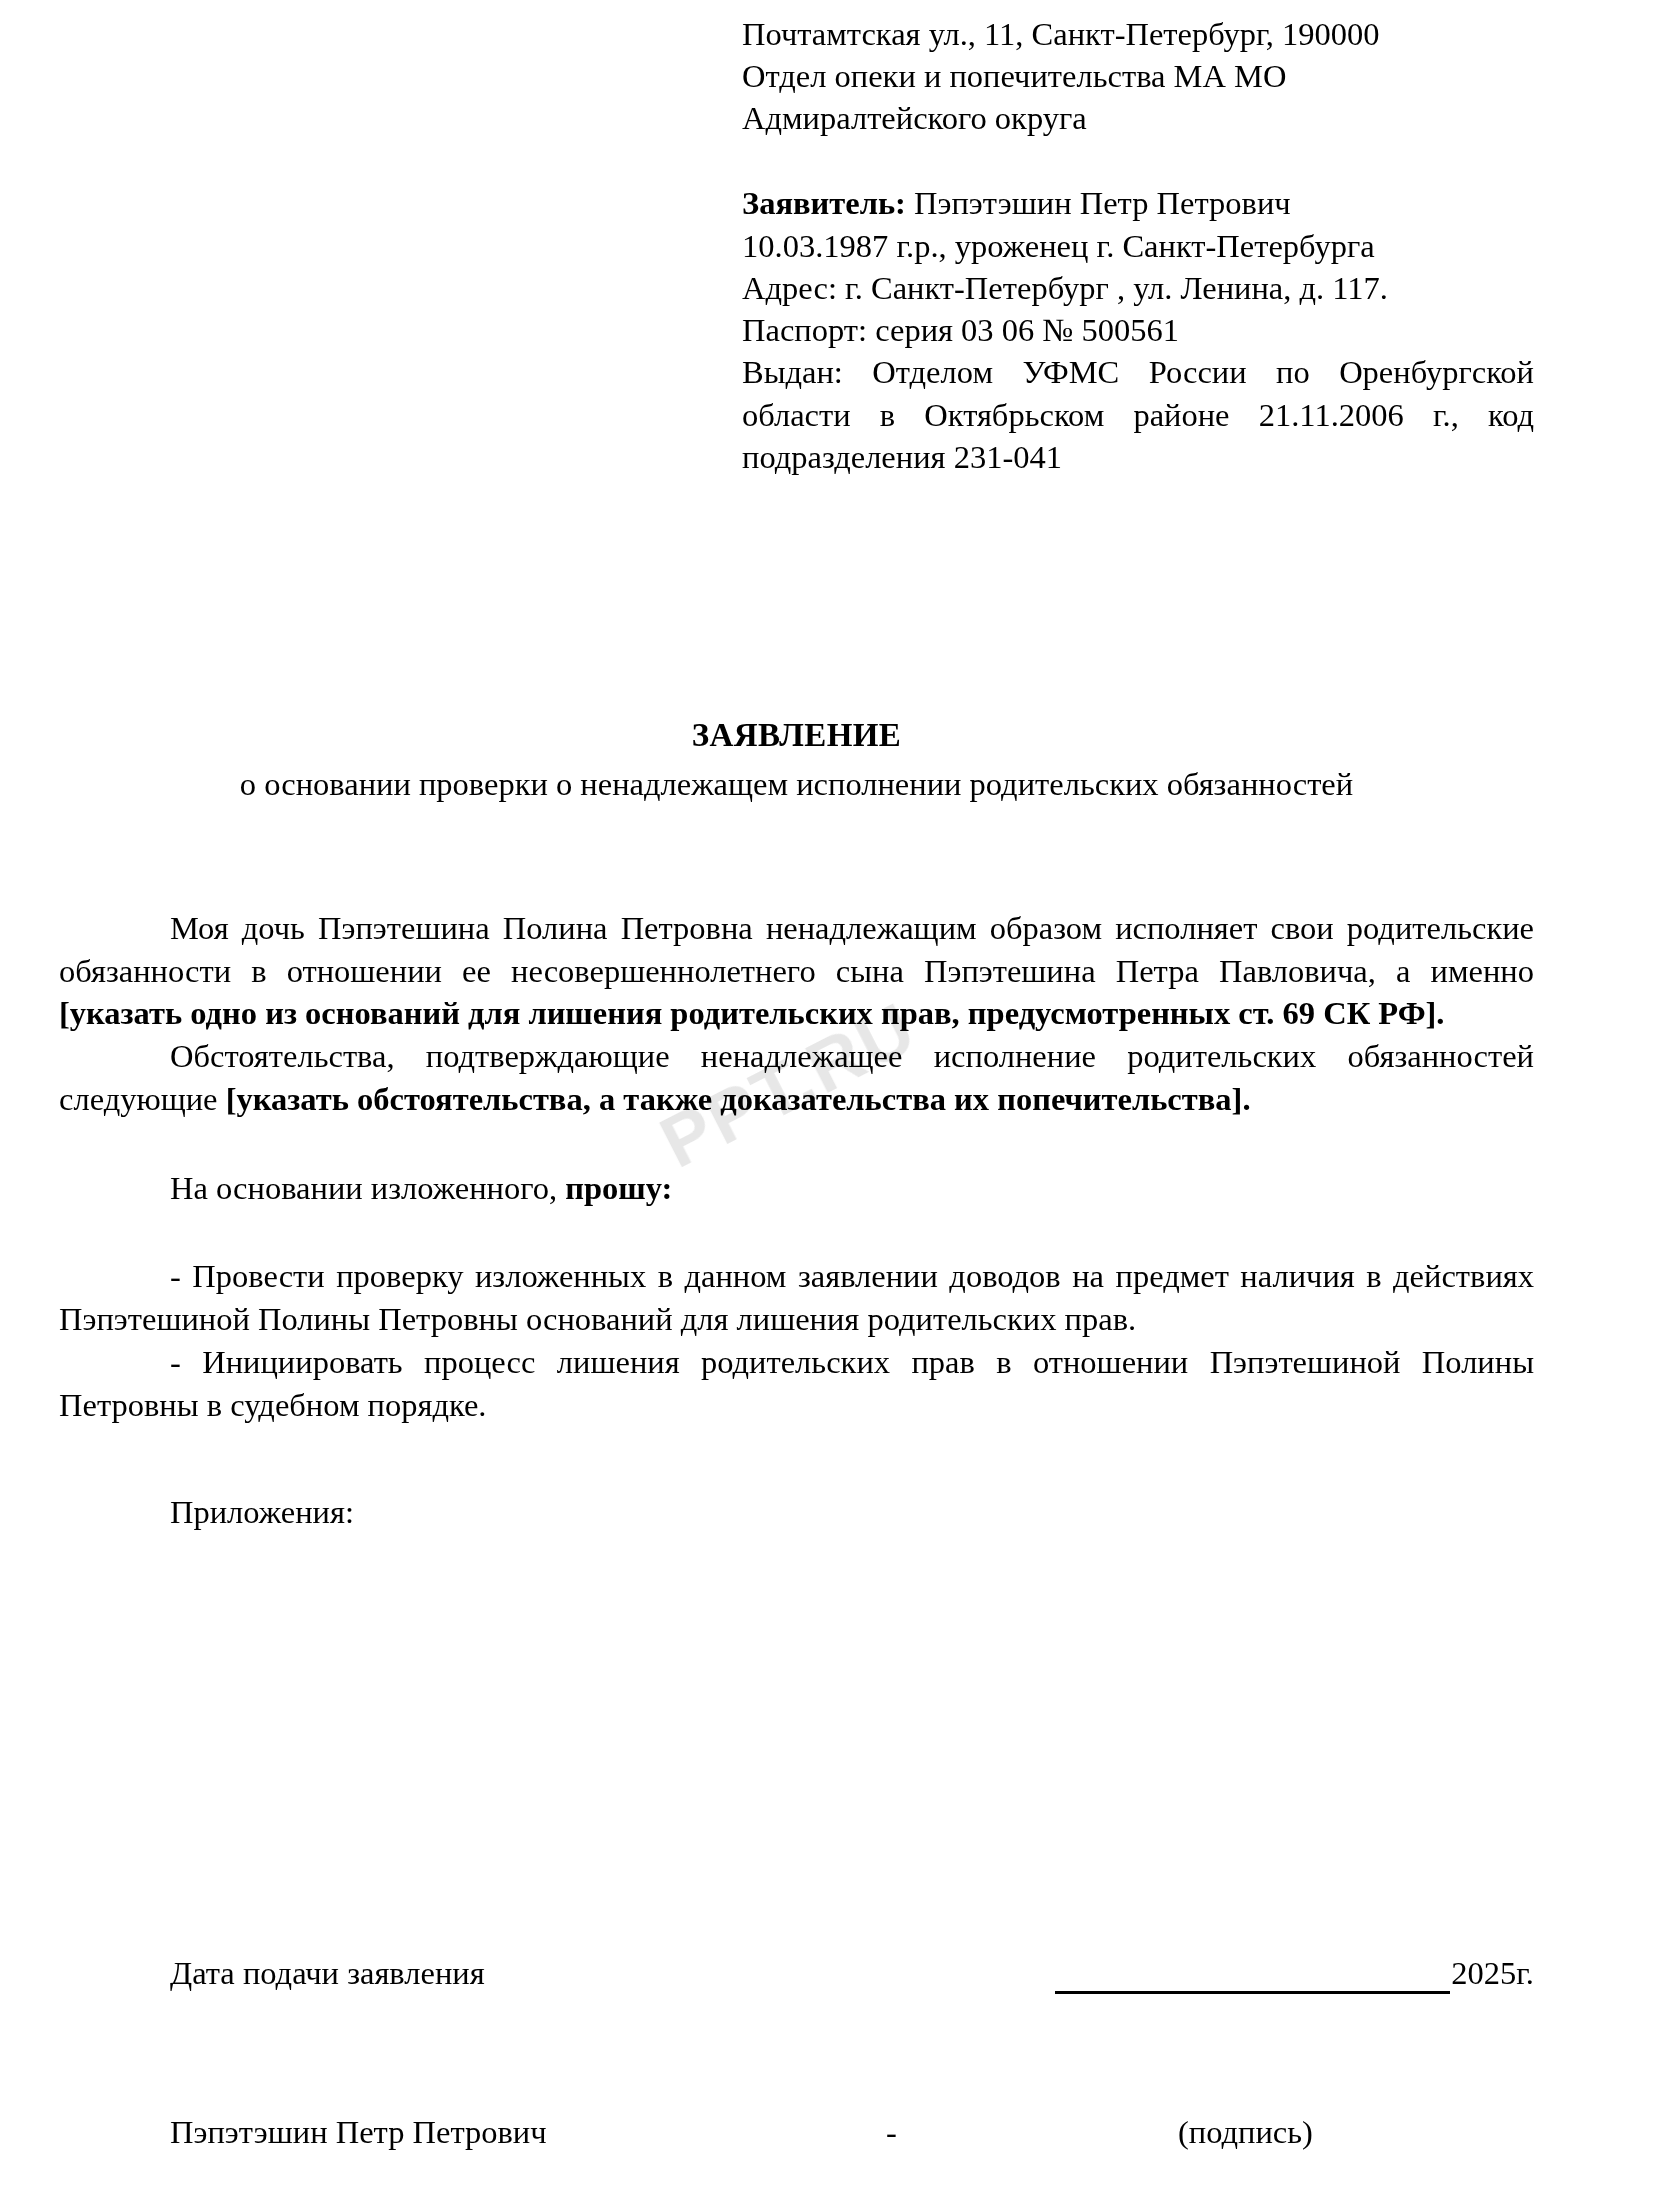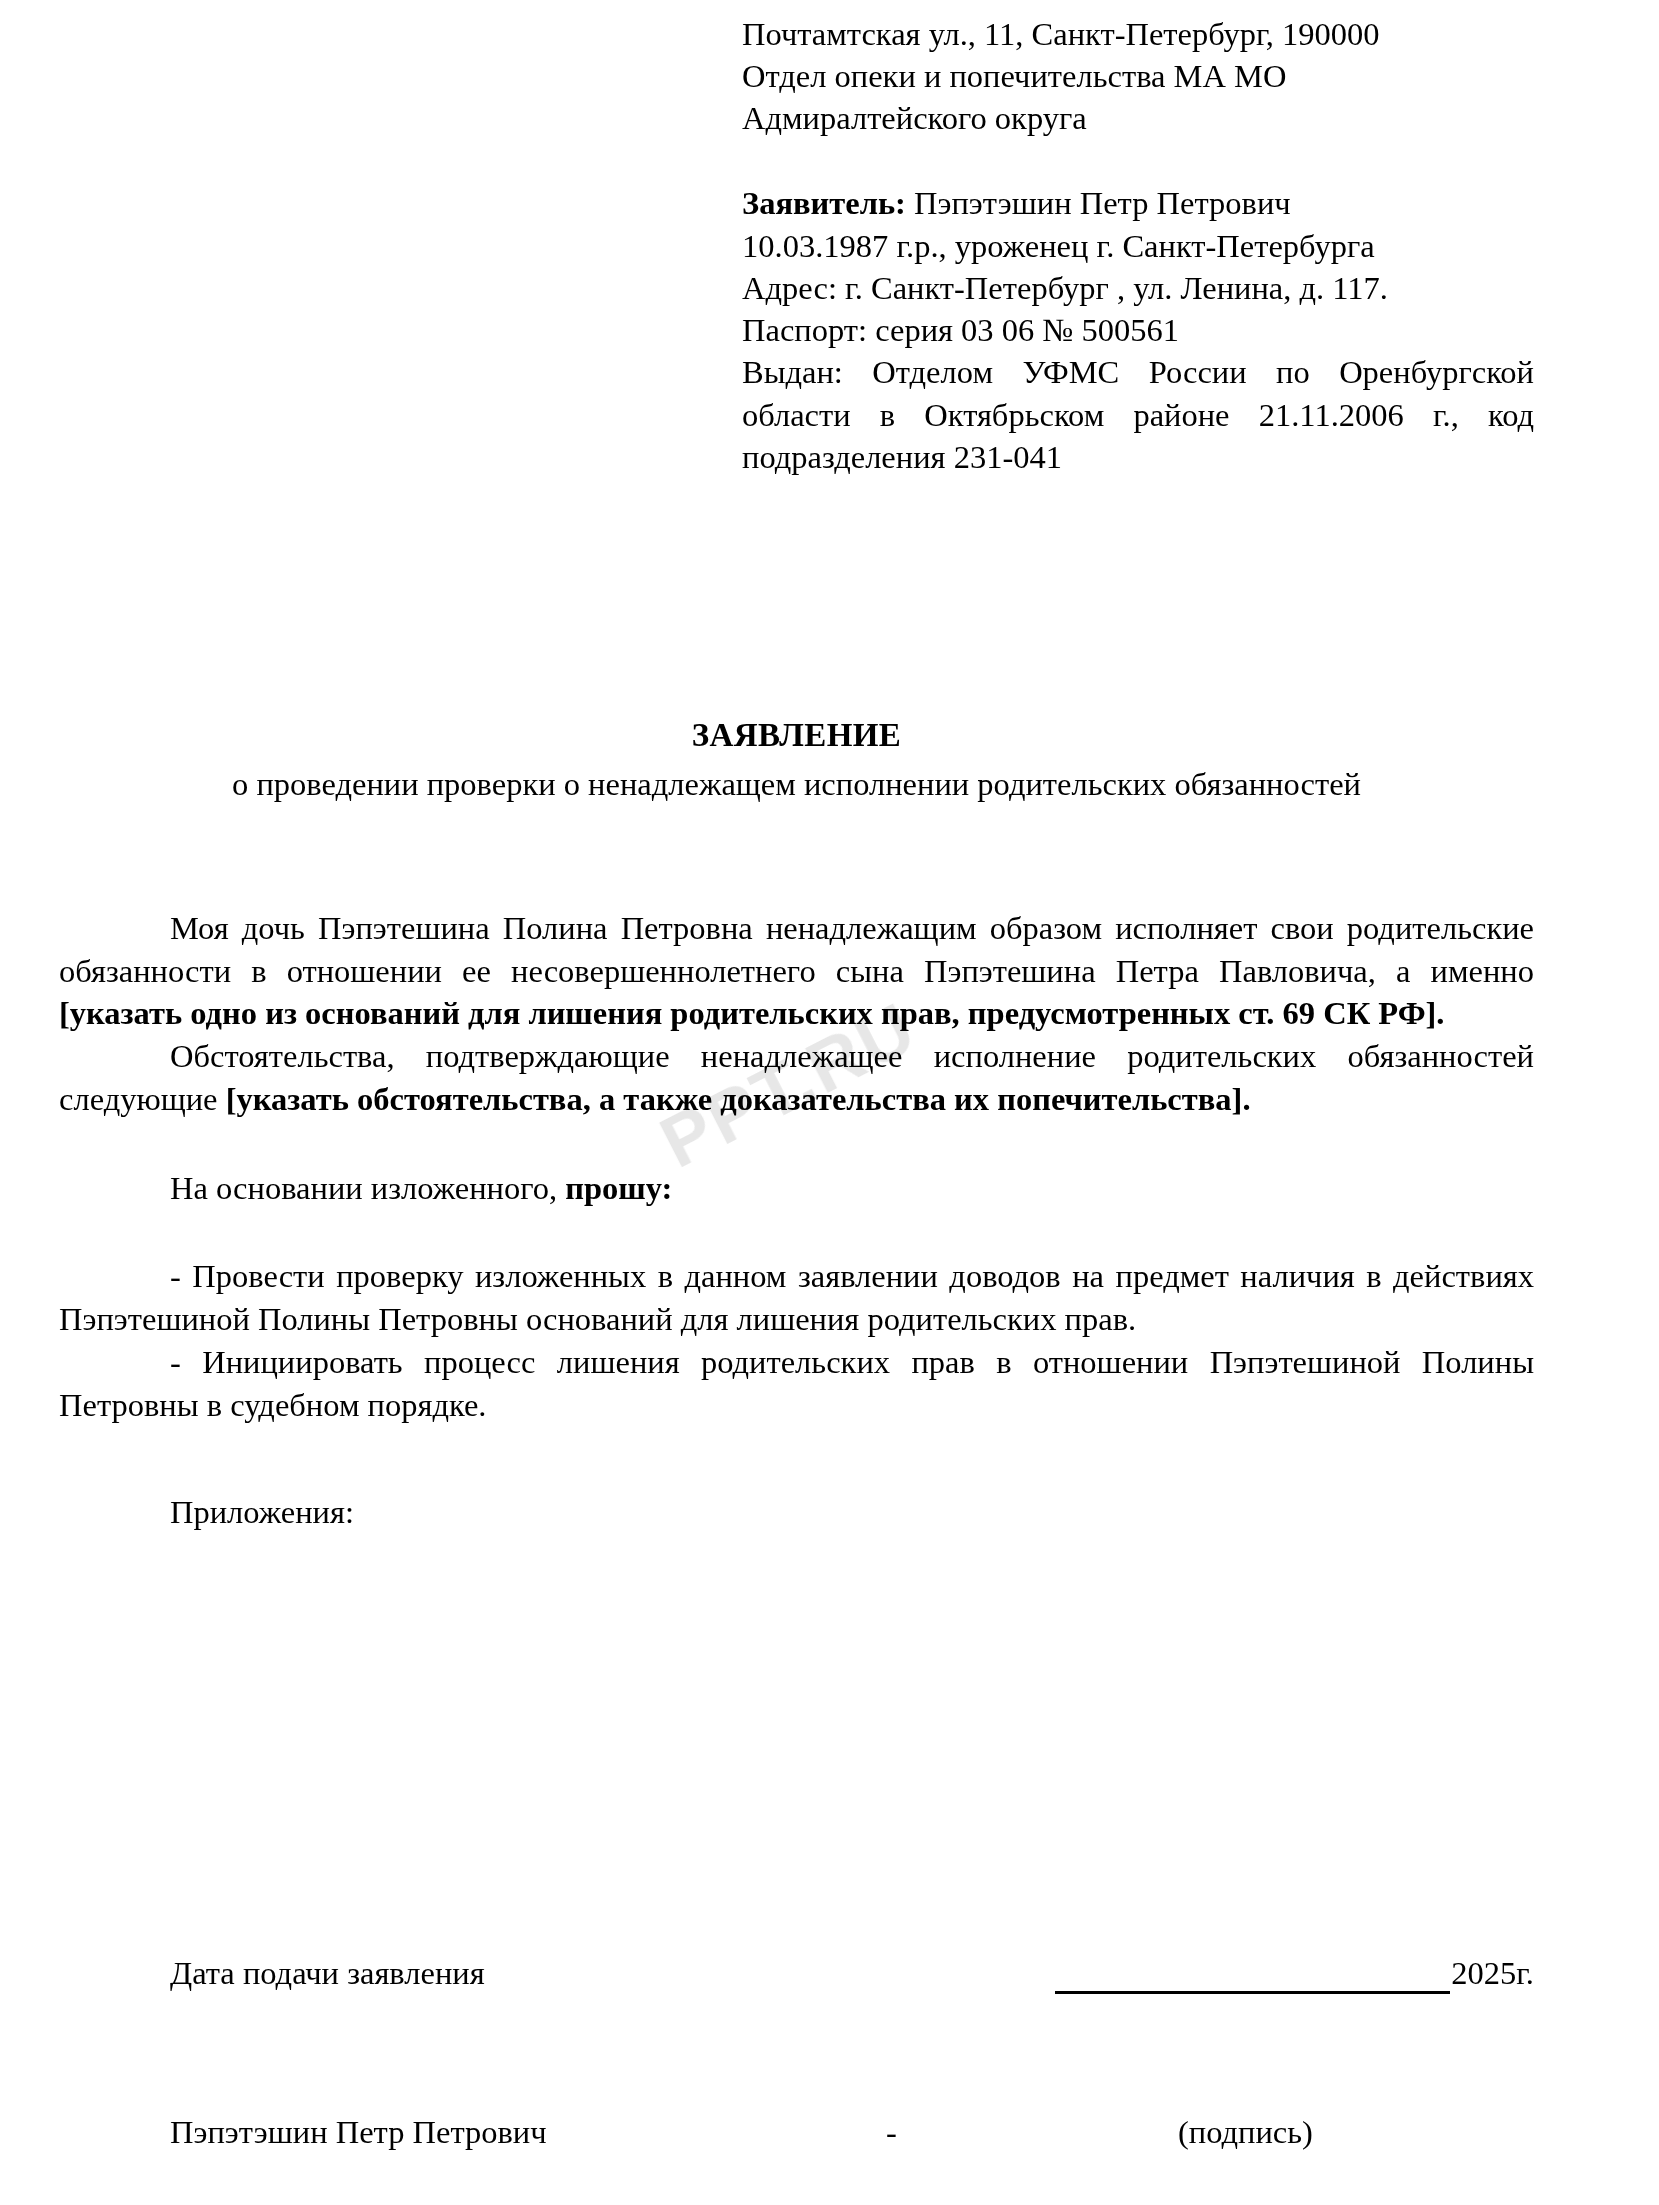--- a/index.html
+++ b/index.html
@@ -191,21 +191,21 @@
 
       <p><span class="bold">Заявитель:</span> <span>Пэпэтэшин Петр Петрович</span></p>
       <p class="justified">10.03.1987 г.р., уроженец г. Санкт-Петербурга</p>
       <p class="justified">Адрес: г. Санкт-Петербург , ул. Ленина, д. 117.</p>
       <p class="justified">Паспорт: серия 03 06 № 500561</p>
       <p class="justified">Выдан: Отделом УФМС России по Оренбургской области в Октябрьском районе 21.11.2006 г., код подразделения 231-041</p>
     </div>
 
     <div class="title-wrap">
       <p class="doc-title">ЗАЯВЛЕНИЕ</p>
-      <p class="doc-subtitle">о проведении проверки о ненадлежащем исполнении родительских обязанностей</p>
+      <p class="doc-subtitle">о основании проверки о ненадлежащем исполнении родительских обязанностей</p>
     </div>
 
     <div class="body-block">
 
       <p><span>Моя дочь Пэпэтешина Полина Петровна ненадлежащим образом исполняет свои родительские обязанности в отношении ее несовершеннолетнего сына Пэпэтешина Петра Павловича, а именно </span><span class="bold">[указать одно из оснований для лишения родительских прав, предусмотренных ст. 69 СК РФ].</span></p>
 
       <p><span>Обстоятельства, подтверждающие ненадлежащее исполнение родительских обязанностей следующие </span><span class="bold">[указать обстоятельства, а также доказательства их попечительства].</span></p>
 
       <div class="spacer-md"></div>
 

